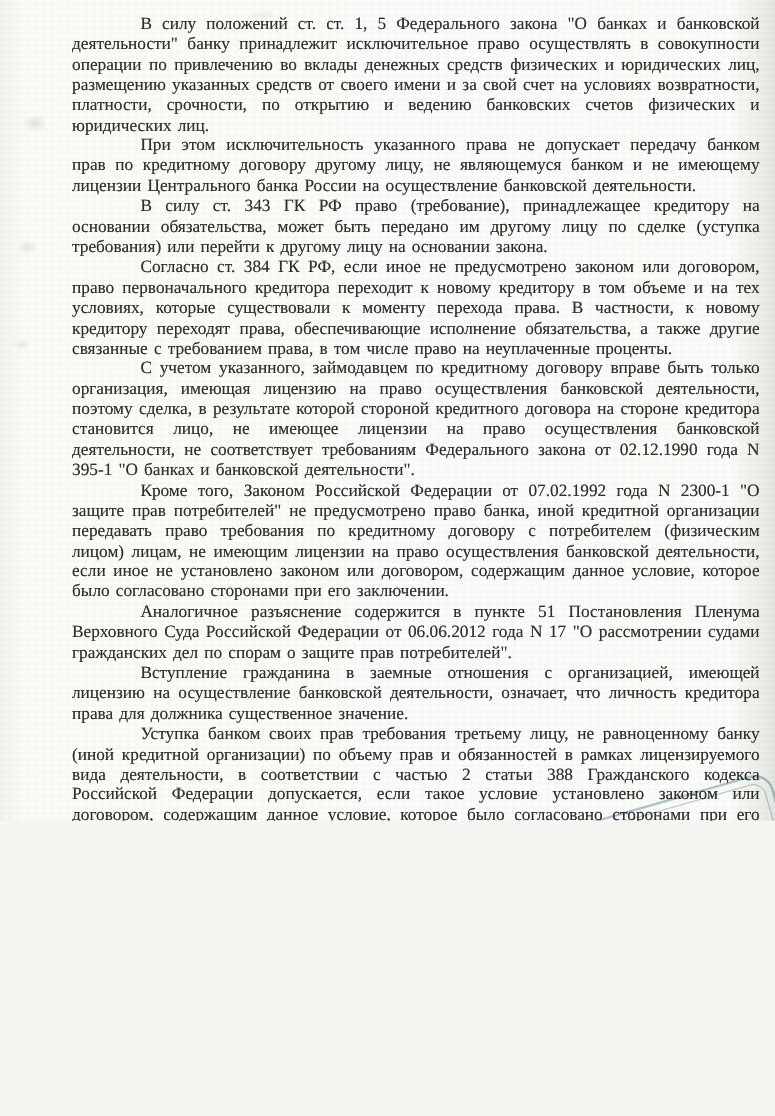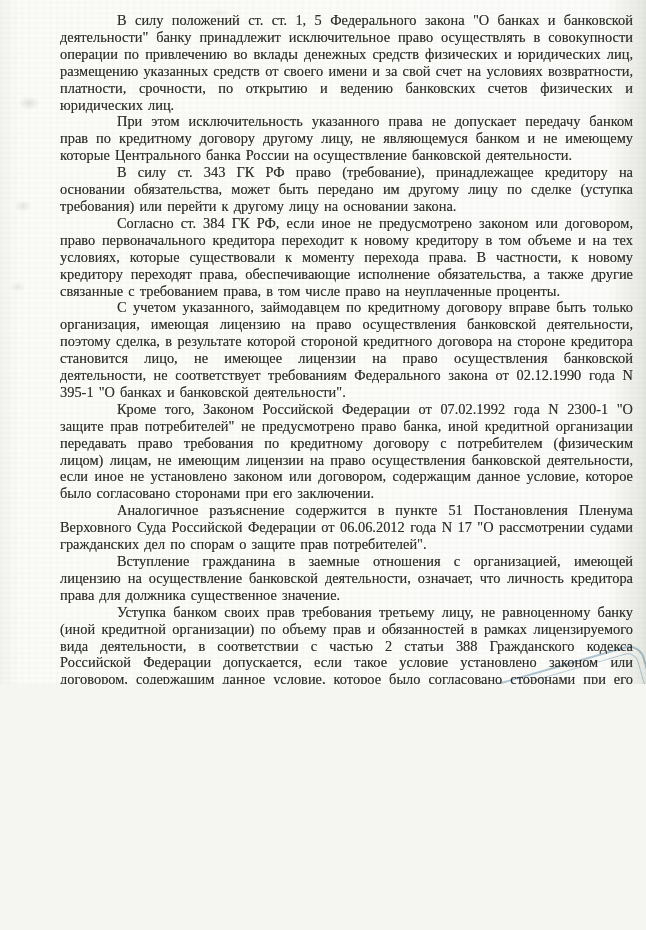--- a/index.html
+++ b/index.html
@@ -114,21 +114,21 @@
 <div class="page">
 
   <div class="scan-noise"></div>
   <div class="smudge smudge-1"></div>
   <div class="smudge smudge-2"></div>
   <div class="smudge smudge-3"></div>
   <div class="smudge smudge-4"></div>
 
   <div class="text-block">
     <p>В силу положений ст. ст. 1, 5 Федерального закона "О банках и банковской деятельности" банку принадлежит исключительное право осуществлять в совокупности операции по привлечению во вклады денежных средств физических и юридических лиц, размещению указанных средств от своего имени и за свой счет на условиях возвратности, платности, срочности, по открытию и ведению банковских счетов физических и юридических лиц.</p>
-    <p>При этом исключительность указанного права не допускает передачу банком прав по кредитному договору другому лицу, не являющемуся банком и не имеющему которые Центрального банка России на осуществление банковской деятельности.</p>
+    <p>При этом исключительность указанного права не допускает передачу банком прав по кредитному договору другому лицу, не являющемуся банком и не имеющему лицензии Центрального банка России на осуществление банковской деятельности.</p>
     <p>В силу ст. 343 ГК РФ право (требование), принадлежащее кредитору на основании обязательства, может быть передано им другому лицу по сделке (уступка требования) или перейти к другому лицу на основании закона.</p>
     <p>Согласно ст. 384 ГК РФ, если иное не предусмотрено законом или договором, право первоначального кредитора переходит к новому кредитору в том объеме и на тех условиях, которые существовали к моменту перехода права. В частности, к новому кредитору переходят права, обеспечивающие исполнение обязательства, а также другие связанные с требованием права, в том числе право на неуплаченные проценты.</p>
     <p>С учетом указанного, займодавцем по кредитному договору вправе быть только организация, имеющая лицензию на право осуществления банковской деятельности, поэтому сделка, в результате которой стороной кредитного договора на стороне кредитора становится лицо, не имеющее лицензии на право осуществления банковской деятельности, не соответствует требованиям Федерального закона от 02.12.1990 года N 395-1 "О банках и банковской деятельности".</p>
     <p>Кроме того, Законом Российской Федерации от 07.02.1992 года N 2300-1 "О защите прав потребителей" не предусмотрено право банка, иной кредитной организации передавать право требования по кредитному договору с потребителем (физическим лицом) лицам, не имеющим лицензии на право осуществления банковской деятельности, если иное не установлено законом или договором, содержащим данное условие, которое было согласовано сторонами при его заключении.</p>
     <p>Аналогичное разъяснение содержится в пункте 51 Постановления Пленума Верховного Суда Российской Федерации от 06.06.2012 года N 17 "О рассмотрении судами гражданских дел по спорам о защите прав потребителей".</p>
     <p>Вступление гражданина в заемные отношения с организацией, имеющей лицензию на осуществление банковской деятельности, означает, что личность кредитора права для должника существенное значение.</p>
     <p>Уступка банком своих прав требования третьему лицу, не равноценному банку (иной кредитной организации) по объему прав и обязанностей в рамках лицензируемого вида деятельности, в соответствии с частью 2 статьи 388 Гражданского кодекса Российской Федерации допускается, если такое условие установлено законом или договором, содержащим данное условие, которое было согласовано сторонами при его заключении.</p>
     <p>Следовательно, кредитная организация при заключении кредитного договора вправе включить в него условие информационного характера о своем праве передавать право требования по кредитному договору лицам, не имеющим лицензии на право осуществления банковской деятельности.</p>
   </div>
 

